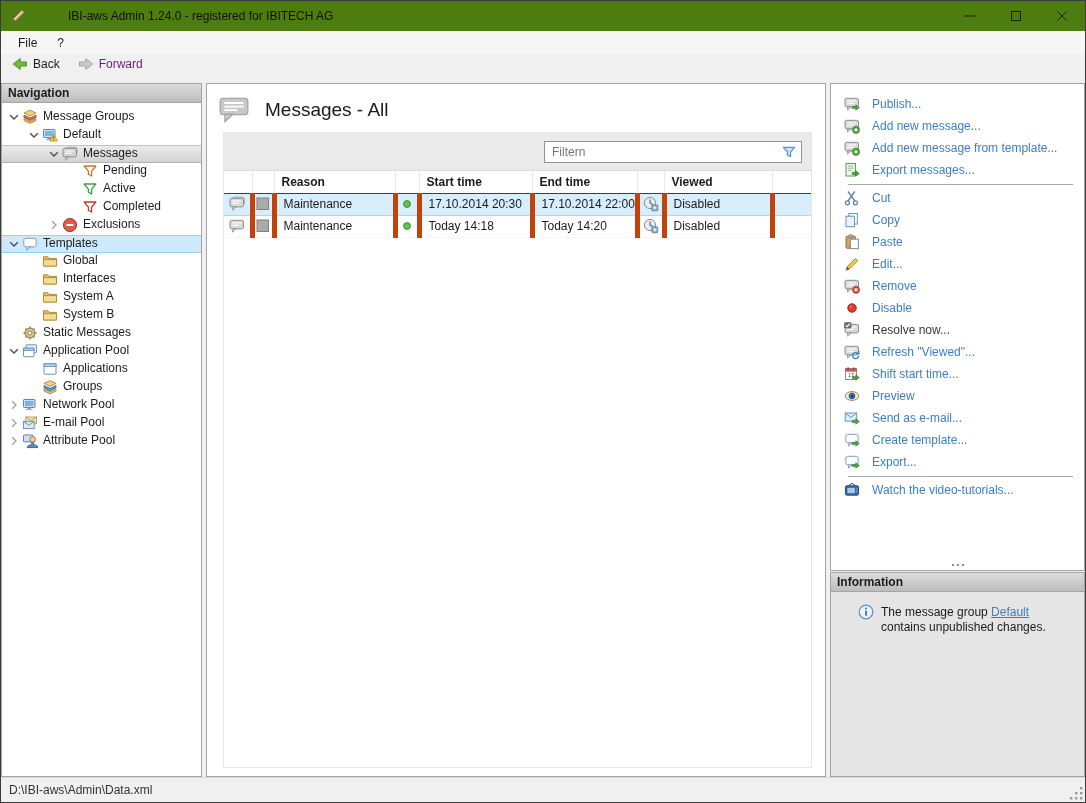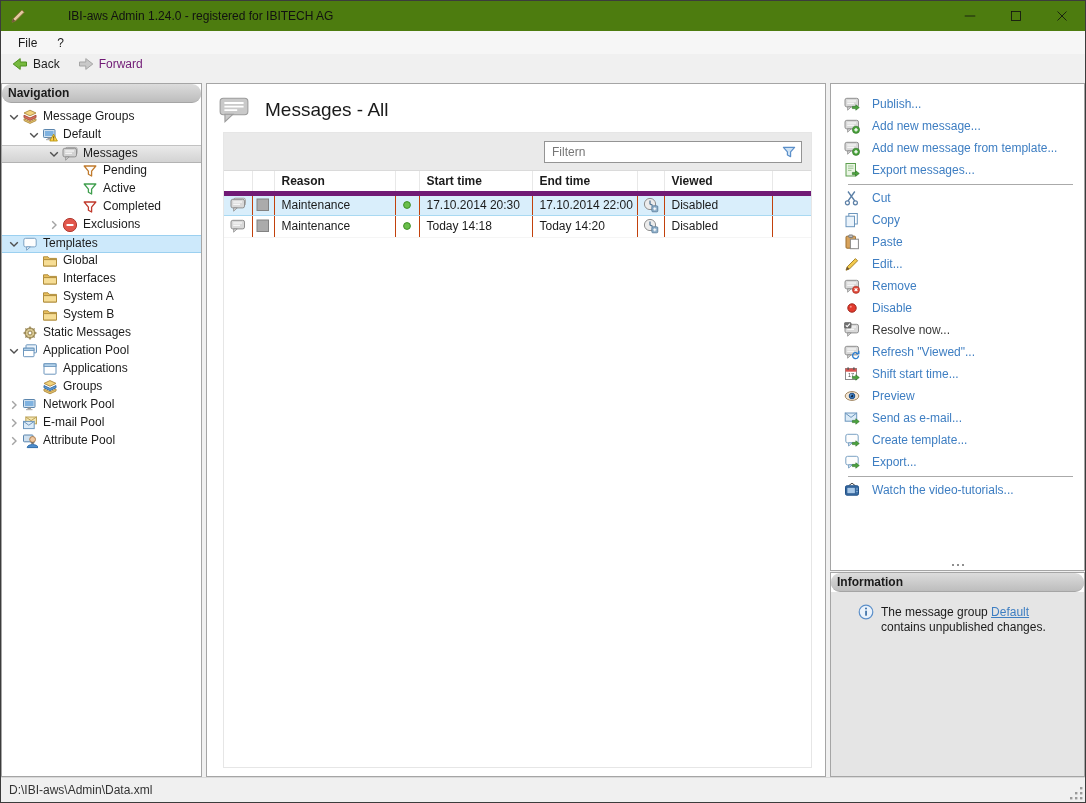--- a/index.html
+++ b/index.html
@@ -21,21 +21,21 @@
   .menu-item{padding:0 10px;display:flex;align-items:center;}
   .toolbar{height:27px;background:#f0f0f0;display:flex;align-items:flex-start;padding-left:4px;gap:4px;}
   .tool-btn{display:flex;align-items:center;gap:5px;padding:2px 7px;}
   .tool-btn .icon{width:16px;height:16px;}
   .tool-btn.disabled{color:#701a75;}
 
   
   .content{position:absolute;top:80px;left:0;right:0;bottom:25px;}
   .panel{position:absolute;background:#fff;border:1px solid #a5a5a5;box-sizing:border-box;}
   .panel-header{height:19px;background:linear-gradient(#dcdcdc,#bdbdbd);border-bottom:1px solid #a5a5a5;
-    font-weight:bold;display:flex;align-items:center;padding:0 6px;box-sizing:border-box;border-radius:9px;}
+    font-weight:bold;display:flex;align-items:center;padding:0 6px;box-sizing:border-box;}
   .nav-panel{left:0;top:2px;bottom:0;width:201px;}
   .main-panel{left:205px;top:2px;bottom:0;width:620px;}
   .actions-panel{left:829px;top:2px;right:0;height:488px;}
   .info-panel{left:829px;top:491px;right:0;bottom:0;}
   .info-panel .info-body{background:#e5e5e5;position:absolute;top:19px;left:0;right:0;bottom:0;
     display:flex;gap:7px;padding:13px 12px 0 27px;box-sizing:border-box;line-height:15px;}
   .info-body .icon{width:16px;height:16px;margin-top:-1px;}
   a.info-link{color:#3e7ec2;text-decoration:underline;cursor:pointer;}
 
   
@@ -53,24 +53,24 @@
   .table-box{position:absolute;left:16px;top:48px;width:589px;bottom:8px;background:#fff;
     border:1px solid #e6e6e6;box-sizing:border-box;}
   .filter-bar{height:38px;background:#eaeaea;border-bottom:1px solid #dadada;display:flex;align-items:center;
     justify-content:flex-end;padding-right:9px;box-sizing:border-box;}
   .filter-wrap{width:258px;height:22px;background:#fff;border:1px solid #949494;display:flex;align-items:center;box-sizing:border-box;}
   .filter-wrap input{border:none;outline:none;flex:1;min-width:0;padding:0 7px;font-family:"Liberation Sans",sans-serif;
     font-size:12px;color:#222;background:transparent;}
   .filter-wrap input::placeholder{color:#767676;opacity:1;}
   .filter-wrap .icon{width:18px;height:16px;margin-right:3px;}
   table.tbl{border-collapse:collapse;table-layout:fixed;width:100%;}
-  .tbl th{height:22px;font-weight:bold;text-align:left;padding:0 0 0 7px;border-bottom:5px solid #701a75;
+  .tbl th{height:22px;font-weight:bold;text-align:left;padding:0 0 0 7px;border-bottom:1px solid #701a75;
     border-right:1px solid #e8e8e8;box-sizing:border-box;font-size:12px;}
   .tbl th:last-child{border-right:none;}
-  .tbl td{height:22px;padding:0 0 0 7px;border-right:1px solid #c2410c;border-bottom:1px solid #f5f5f5;
+  .tbl td{height:22px;padding:0 0 0 7px;border-right:5px solid #c2410c;border-bottom:1px solid #f5f5f5;
     box-sizing:border-box;white-space:nowrap;overflow:hidden;}
   .tbl td:last-child{border-right:none;}
   .tbl td.cicon{padding:0;text-align:center;}
   .tbl td.cicon .icon{width:16px;height:16px;vertical-align:middle;}
   .tbl tr.sel td{background:#d9eefb;border-top:1px solid #a9d9f2;border-bottom:1px solid #a9d9f2;}
 
   
   .actions-body{padding-top:9px;}
   .action-row{display:flex;align-items:center;gap:12px;height:22px;padding-left:13px;cursor:pointer;}
   .action-row .icon{width:16px;height:16px;}

